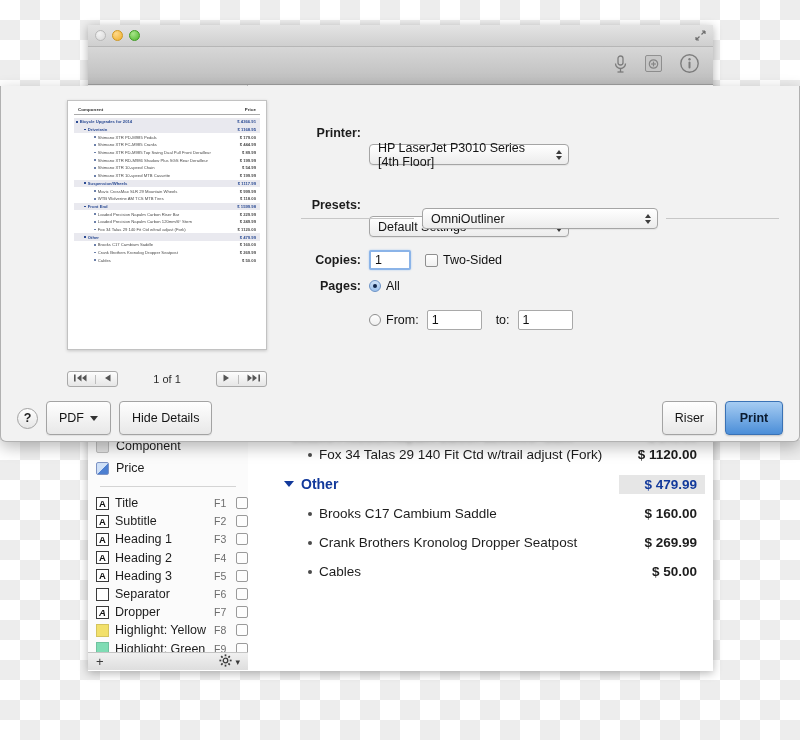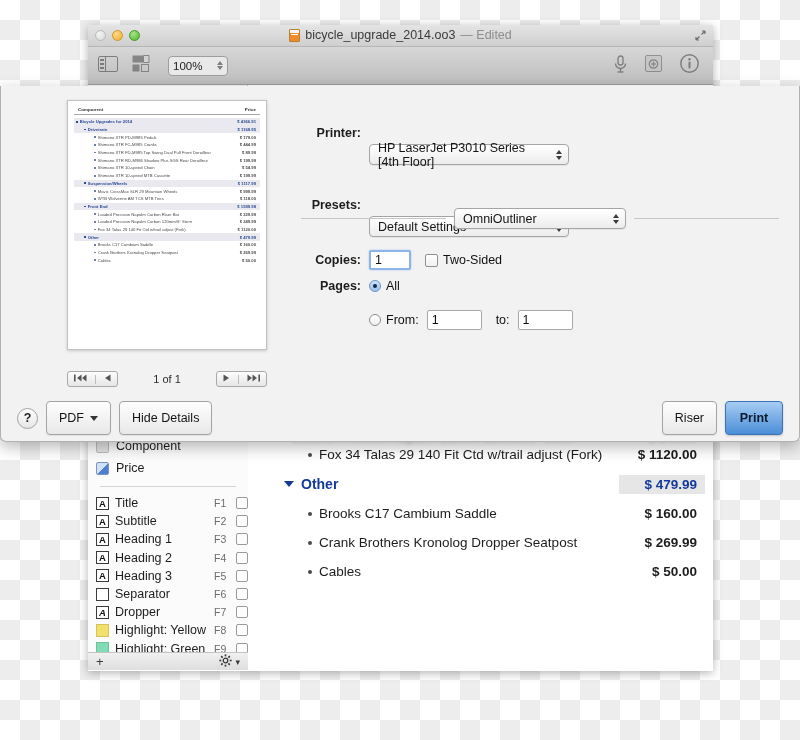--- a/index.html
+++ b/index.html
@@ -247,21 +247,21 @@
     width:12px;height:12px;border-radius:50%;border:1px solid #8f8f8f;
     background:linear-gradient(to bottom,#fff,#eee);
     display:inline-flex;align-items:center;justify-content:center;margin-right:5px;
   }
   .radio.on { background:linear-gradient(to bottom,#cfe2f8,#9cc1ec); border-color:#6c93c6; }
   .radio.on::after { content:""; width:4px;height:4px;border-radius:50%;background:#11264a; }
 
   
   .module-div { position:absolute; left:300px; right:20px; top: 122px; display:flex; align-items:center; }
   .module-div .line { flex:1; height:1px; background:#c7c7c7; }
-  .popup.module { width: 172px; margin: 0 8px; }
+  .popup.module { width: 236px; margin: 0 8px; }
 
   .extra-opts { position:absolute; left:432px; top:270px; }
   .extra-opts .orow { display:flex; align-items:center; margin-bottom:4px; }
 
   
   .sheet-bottom {
     position:absolute; left:0; right:0; bottom:0; height:46px;
     display:flex; align-items:center; padding: 0 16px;
   }
   .btn {
@@ -295,59 +295,28 @@
 <div id="root">
 
   <div id="app-window">
 
     <div class="titlebar">
       <div class="traffic">
         <span class="tl close"></span>
         <span class="tl min"></span>
         <span class="tl zoom"></span>
       </div>
-      <div class="title-center">
-        <span class="doc-icon"></span>
-        <span>bicycle_upgrade_2014.oo3</span>
-        <span class="title-edited">— Edited</span>
-      </div>
       <div class="fullscreen-arrows">
         <svg width="11" height="11" viewBox="0 0 11 11">
             <path d="M1 10 L4.5 6.5 M1 10 L1 7 M1 10 L4 10 M10 1 L6.5 4.5 M10 1 L10 4 M10 1 L7 1" stroke="#6e6e6e" stroke-width="1.2" fill="none"></path>
           </svg>
       </div>
     </div>
 
     <div class="toolbar">
-      <div class="tb-left">
-        <span class="ico">
-          <svg width="20" height="16" viewBox="0 0 20 16">
-            <rect x="0.5" y="0.5" width="19" height="15" rx="1.5" fill="none" stroke="#4d4d4d"></rect>
-            <line x1="7.5" y1="0.5" x2="7.5" y2="15.5" stroke="#4d4d4d"></line>
-            <rect x="2" y="3" width="4" height="2" fill="#4d4d4d"></rect>
-            <rect x="2" y="7" width="4" height="2" fill="#4d4d4d"></rect>
-            <rect x="2" y="11" width="4" height="2" fill="#4d4d4d"></rect>
-          </svg>
-        </span>
-        <span class="ico">
-          <svg width="18" height="17" viewBox="0 0 18 17">
-            <rect x="0.5" y="0.5" width="11" height="7" fill="#5a5a5a"></rect>
-            <path d="M11.5 0.5 L17 0.5 L17 7.5 L11.5 7.5 Z" fill="#d4d4d4" stroke="#5a5a5a"></path>
-            <rect x="0.5" y="9.5" width="7" height="7" fill="#5a5a5a"></rect>
-            <rect x="9.5" y="9.5" width="7" height="7" fill="none" stroke="#5a5a5a"></rect>
-          </svg>
-        </span>
-        <div class="zoom-field">
-          <span>100%</span>
-          <span class="stepper">
-              <i class="up"></i>
-              <i class="dn"></i>
-            </span>
-        </div>
-      </div>
       <div class="tb-right">
         <span class="ico">
           <svg width="13" height="18" viewBox="0 0 13 18">
             <rect x="4" y="1" width="5" height="9" rx="2.5" fill="none" stroke="#4d4d4d" stroke-width="1.3"></rect>
             <path d="M1.5 8.5 a5 5 0 0 0 10 0" fill="none" stroke="#4d4d4d" stroke-width="1.3"></path>
             <line x1="6.5" y1="13.5" x2="6.5" y2="17" stroke="#4d4d4d" stroke-width="1.3"></line>
             <line x1="3.5" y1="17" x2="9.5" y2="17" stroke="#4d4d4d" stroke-width="1.3"></line>
           </svg>
         </span>
         <span class="ico">

